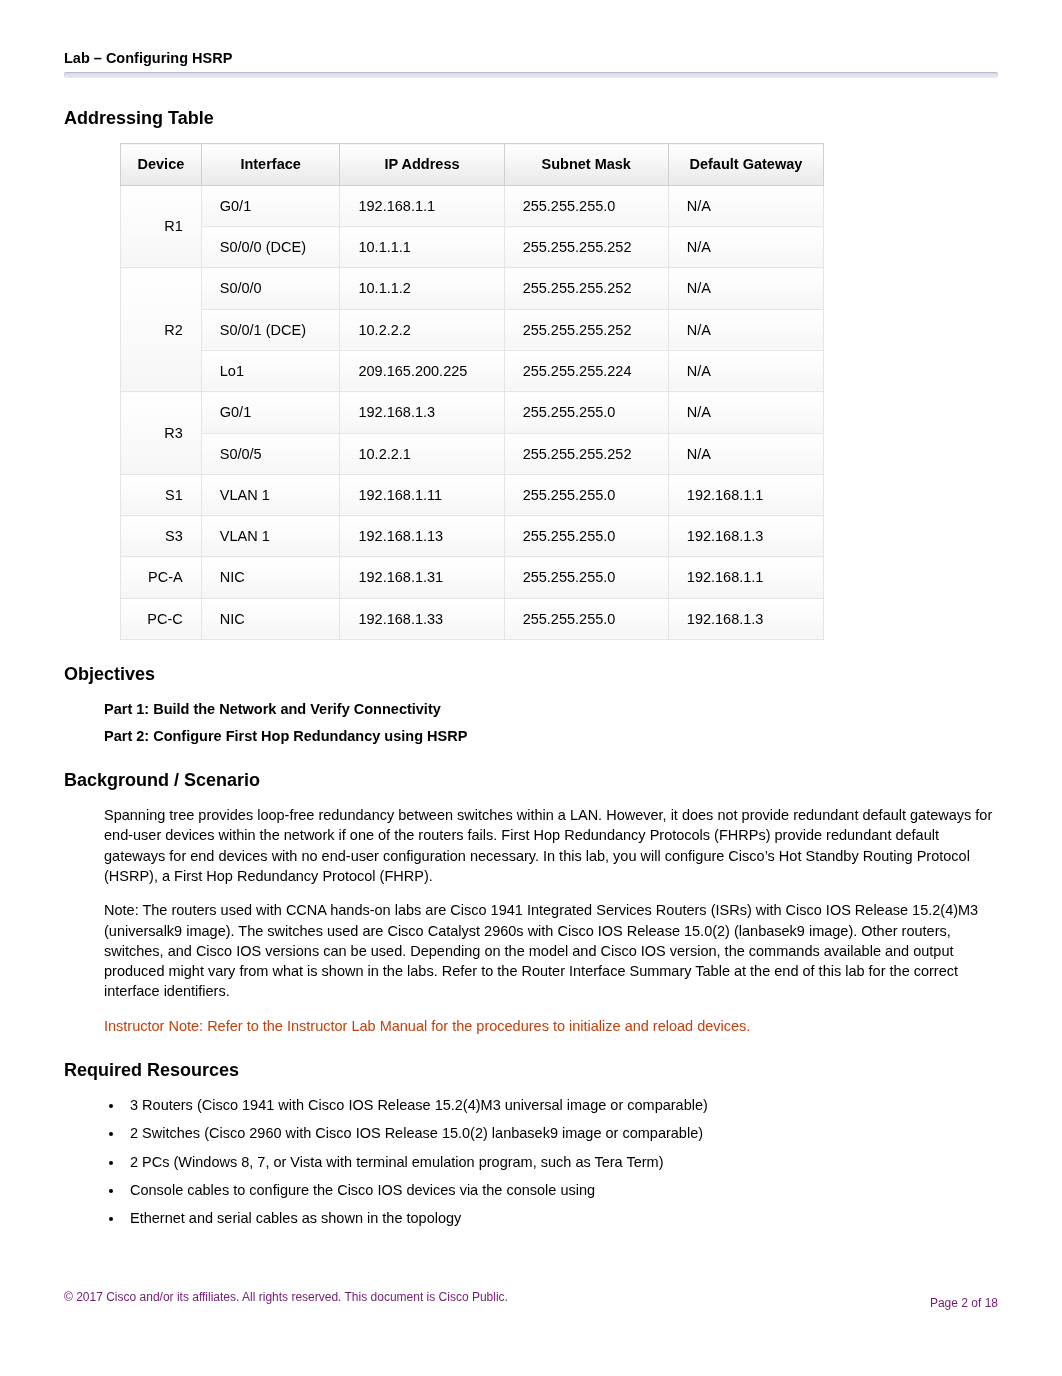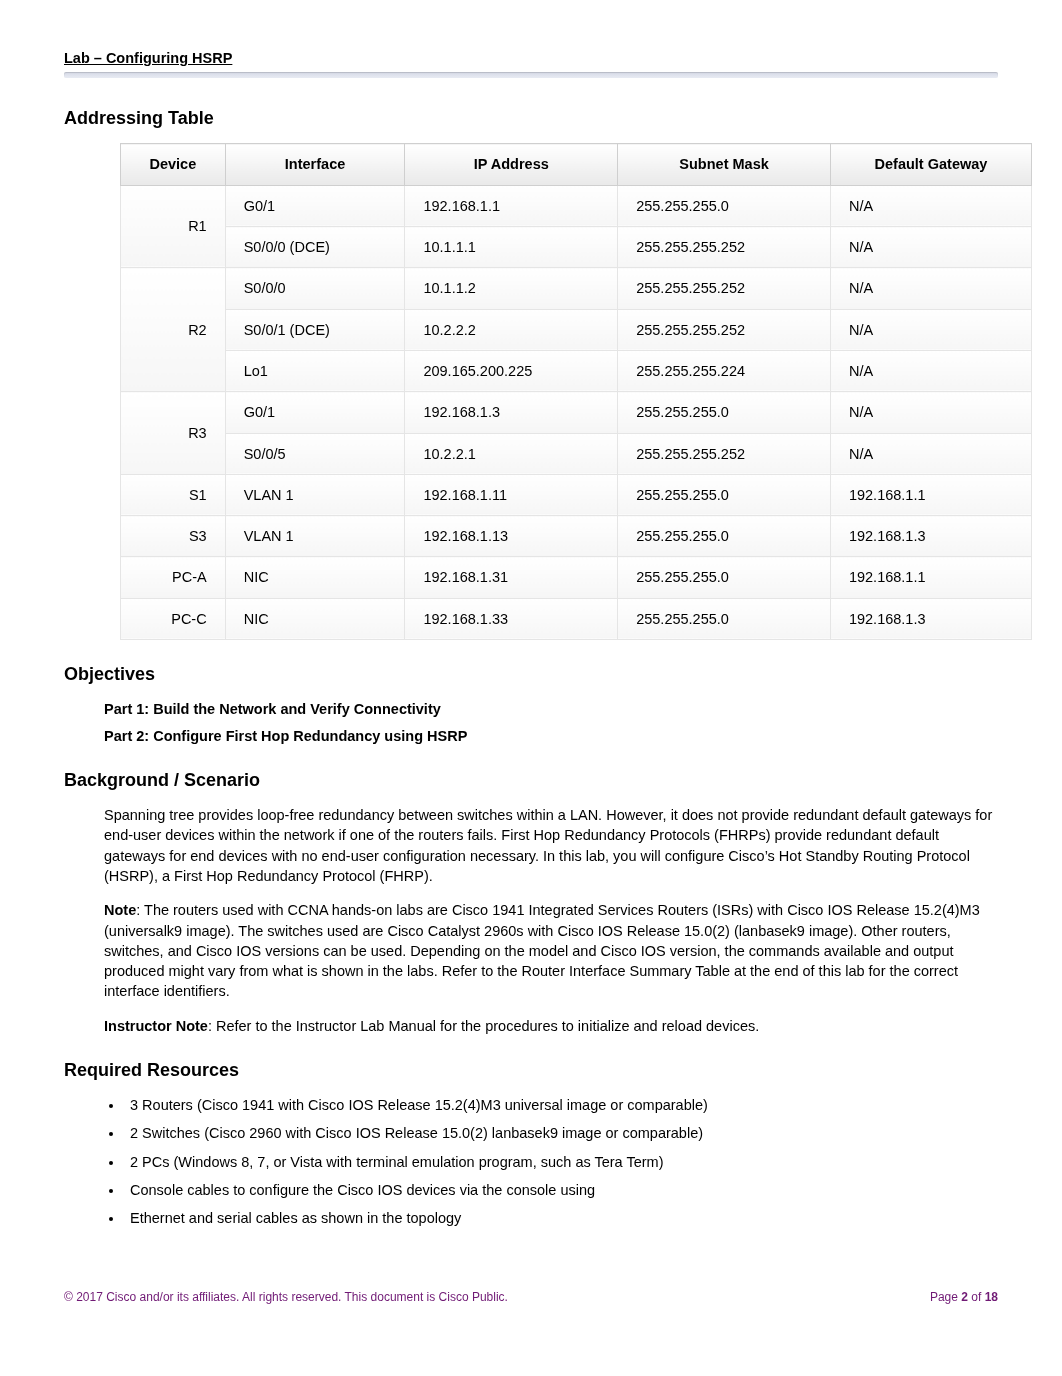--- a/index.html
+++ b/index.html
@@ -10,41 +10,40 @@
     color: #000;
     background: #fff;
     width: 1062px;
     padding: 48px 64px 40px 64px;
     line-height: 1.4;
   }
   .header-label {
     font-weight: bold;
     font-size: 14.5px;
     margin-bottom: 4px;
-    text-decoration: underline;
   }
   .header-rule {
     height: 6px;
     background: linear-gradient(to bottom, #d5d9e6 0%, #e8ebf3 100%);
     border-radius: 2px;
     box-shadow: 0 1px 1px rgba(0,0,0,0.15) inset;
     margin-bottom: 28px;
   }
   h2.section {
     font-size: 18px;
     font-weight: bold;
     margin: 22px 0 12px 0;
   }
   .table-wrap {
     margin-left: 56px;
     margin-right: 0;
   }
   table.addr {
     border-collapse: collapse;
-    width: 912px;
+    width: 704px;
     font-size: 14.5px;
   }
   table.addr th {
     background: linear-gradient(to bottom, #ffffff, #e9e9e9);
     border: 1px solid #cfcfcf;
     padding: 10px 12px;
     text-align: center;
     font-weight: bold;
     font-size: 14.5px;
   }
@@ -66,41 +65,41 @@
   .objectives-list p {
     font-weight: bold;
     margin: 6px 0;
   }
   .body-text {
     margin-left: 40px;
     margin-right: 0;
   }
   .body-text p { margin: 10px 0; }
   .body-text p.spaced { margin-top: 14px; }
-  .bold { font-weight: bold; }
-  .instr-note { color: #000000; }
+  .bold { font-weight: normal; }
+  .instr-note { color: #c2410c; }
   ul.req {
     margin: 8px 0 0 60px;
     padding: 0;
   }
   ul.req li {
     margin: 8px 0;
     padding-left: 6px;
     list-style: disc;
   }
   .footer {
     position: relative;
     margin-top: 60px;
     font-size: 12px;
     color: #701a75;
   }
   .footer .right {
     position: absolute;
     right: 0;
-    top: 0;
+    top: 6px;
   }
 </style>
 </head>
 <body>
 
 <div class="header-label">Lab – Configuring HSRP</div>
 <div class="header-rule"></div>
 
 <h2 class="section">Addressing Table</h2>
 

